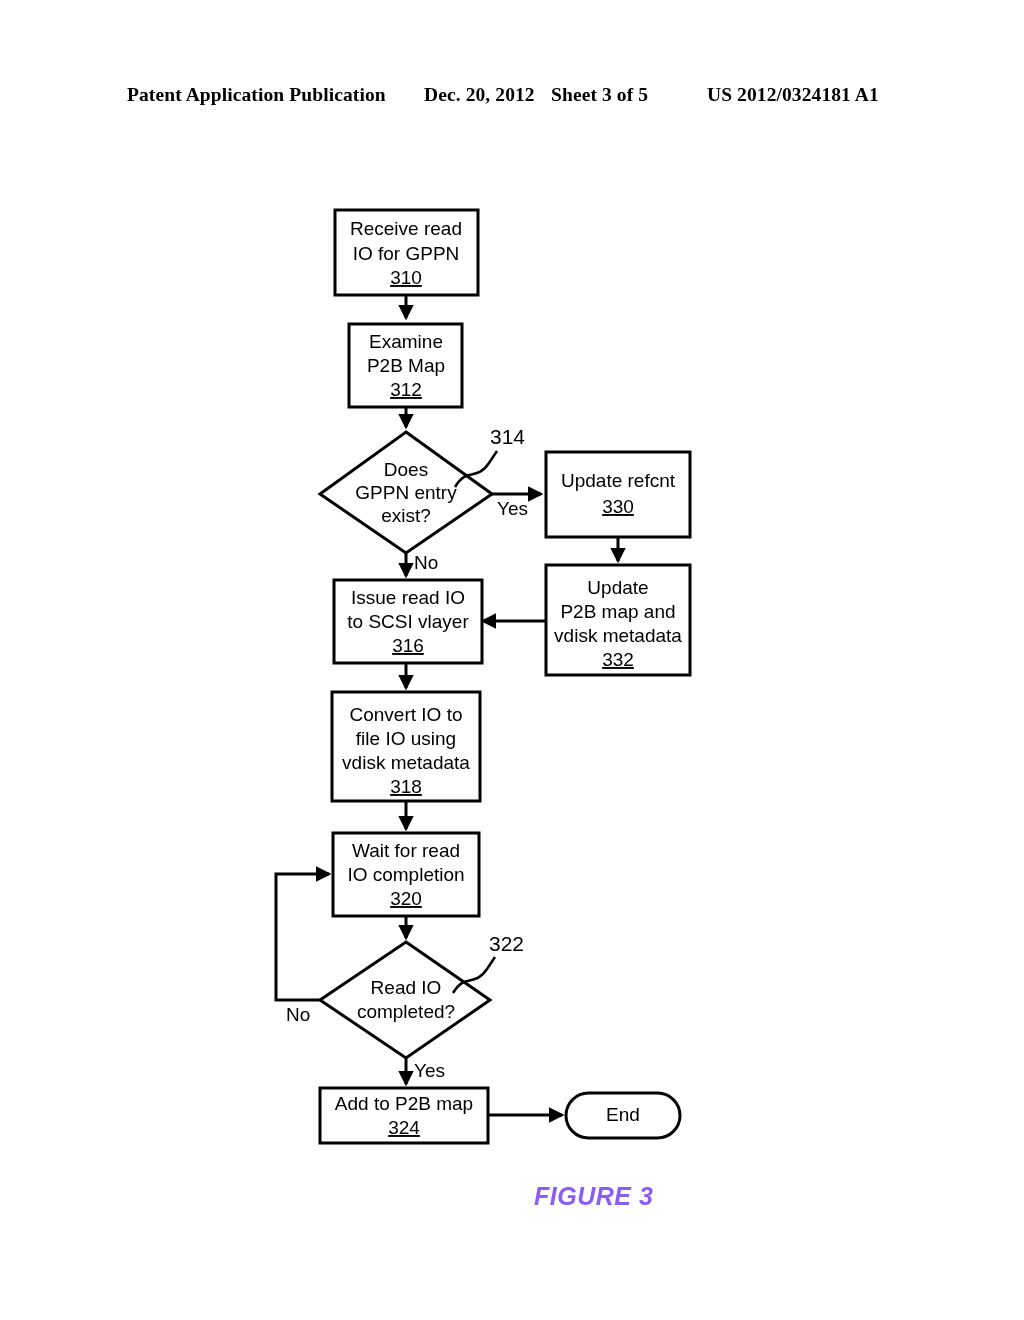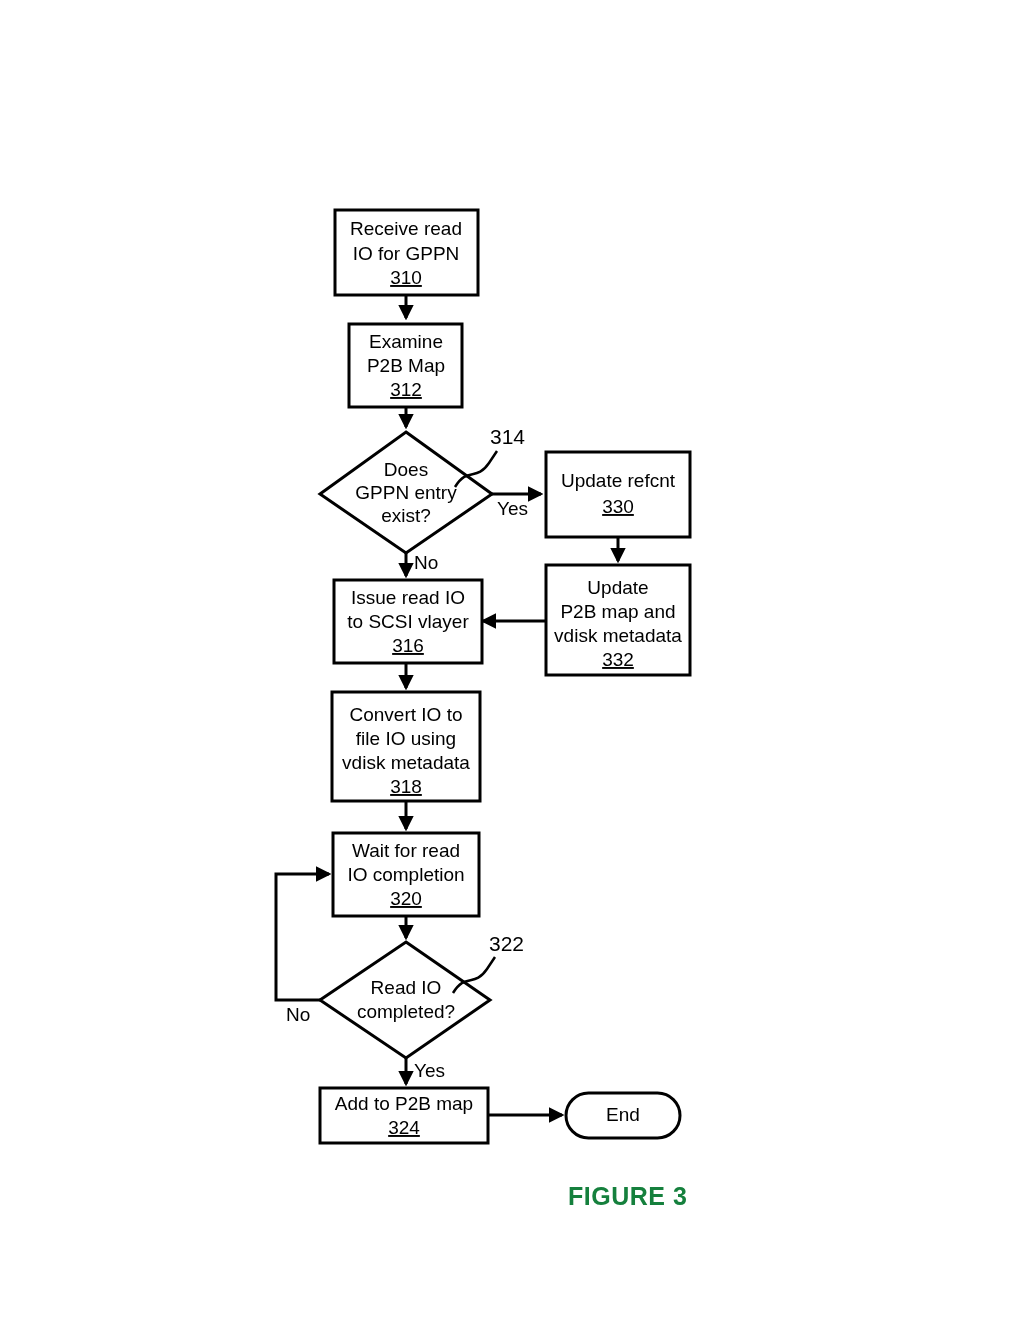--- a/index.html
+++ b/index.html
@@ -87,35 +87,42 @@
   }
   .leader {
     fill: none;
     stroke: #000000;
     stroke-width: 2.5;
   }
 
   
   #figure-caption {
     position: absolute;
-    left: 568px;
+    left: 534px;
     top: 1182px;
     font-family: "Liberation Sans", sans-serif;
     font-weight: bold;
     font-size: 25px;
-    color: #15803d;
+    color: #8b5cf6;
     letter-spacing: 0.5px;
     white-space: nowrap;
+    font-style: italic;
   }
 </style>
 </head>
 <body>
 
 <div id="page">
 
+  <div id="pub-header">
+    <span class="hdr-left">Patent Application Publication</span>
+    <span class="hdr-date">Dec. 20, 2012</span>
+    <span class="hdr-sheet">Sheet 3 of 5</span>
+    <span class="hdr-number">US 2012/0324181 A1</span>
+  </div>
 
   <svg id="diagram" viewBox="0 0 1024 1320">
     <defs>
       <marker id="arrow" viewBox="0 0 10 10" refX="8.5" refY="5" markerWidth="5.2" markerHeight="5.2" orient="auto-start-reverse">
         <path d="M 0 0 L 10 5 L 0 10 z" fill="#000000"></path>
       </marker>
     </defs>
 
     <line class="connector" x1="406" y1="295" x2="406" y2="318" marker-end="url(#arrow)"></line>
 

